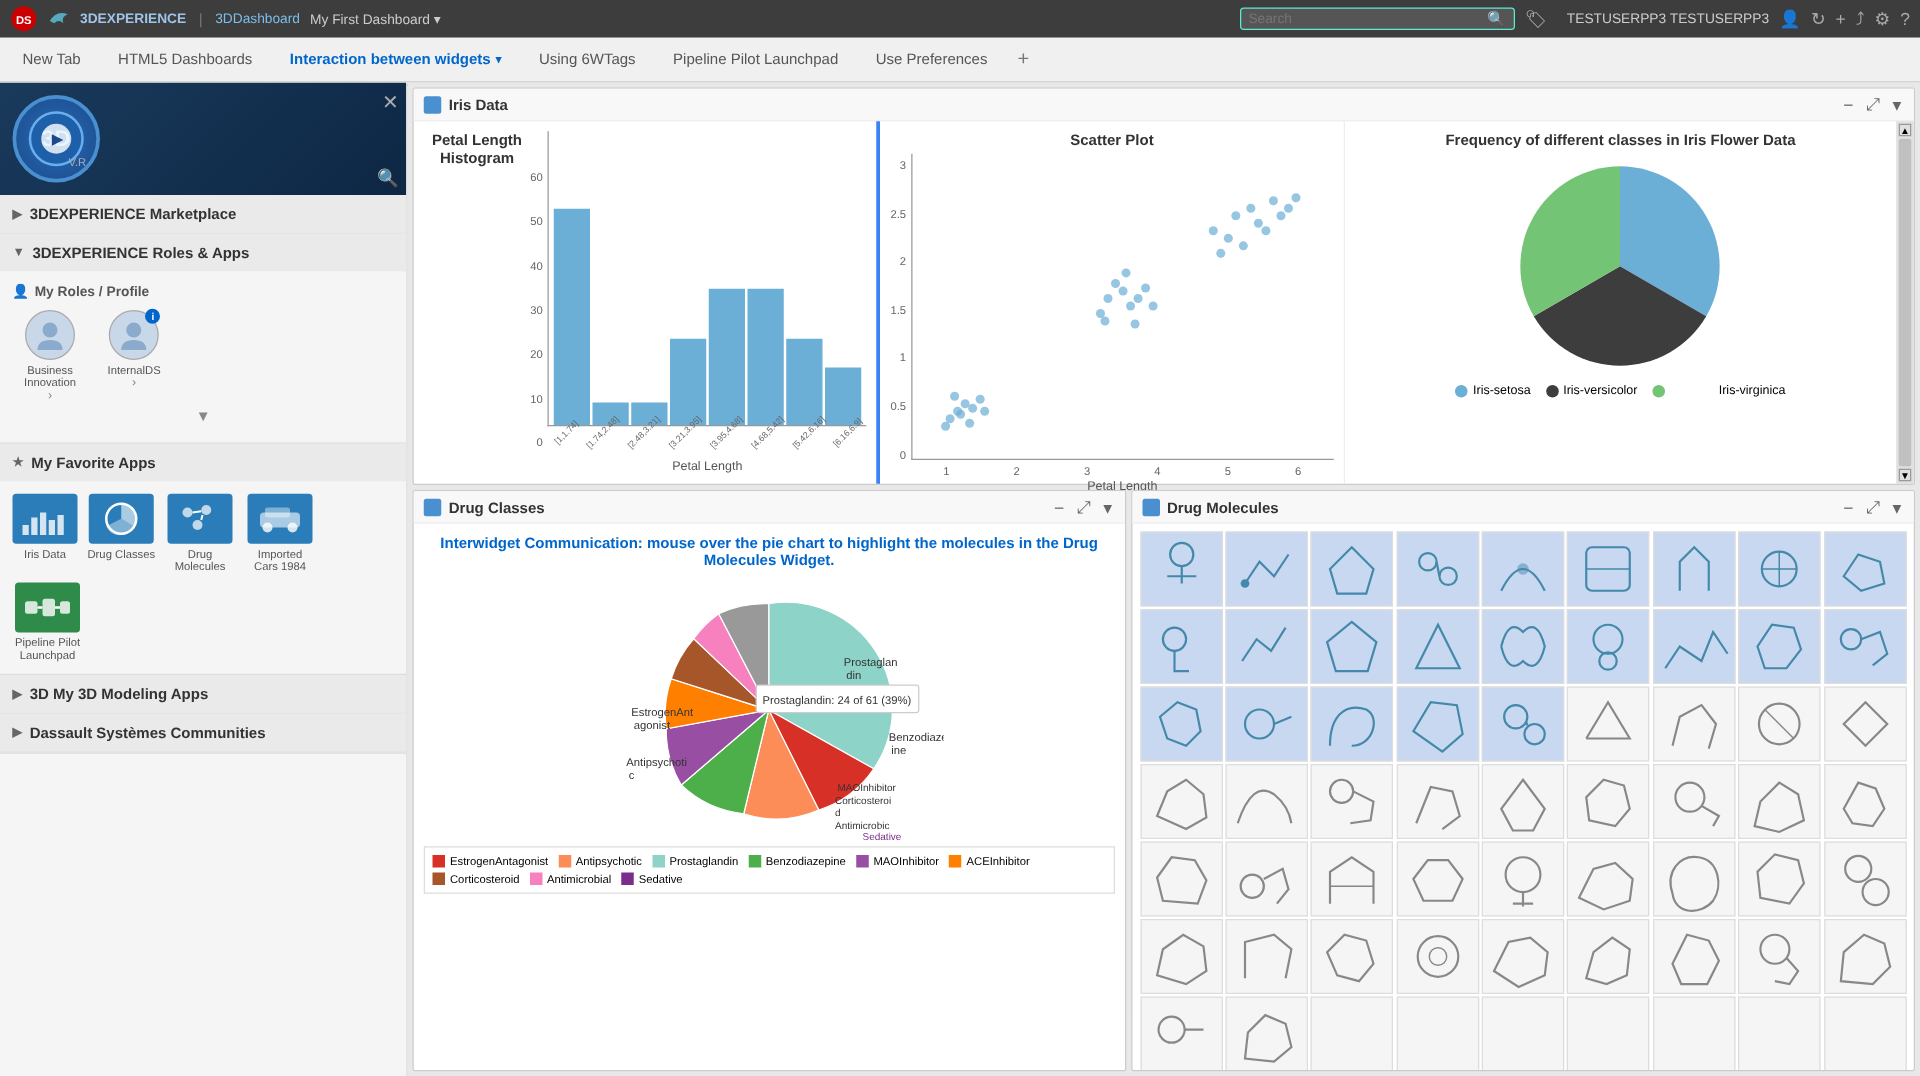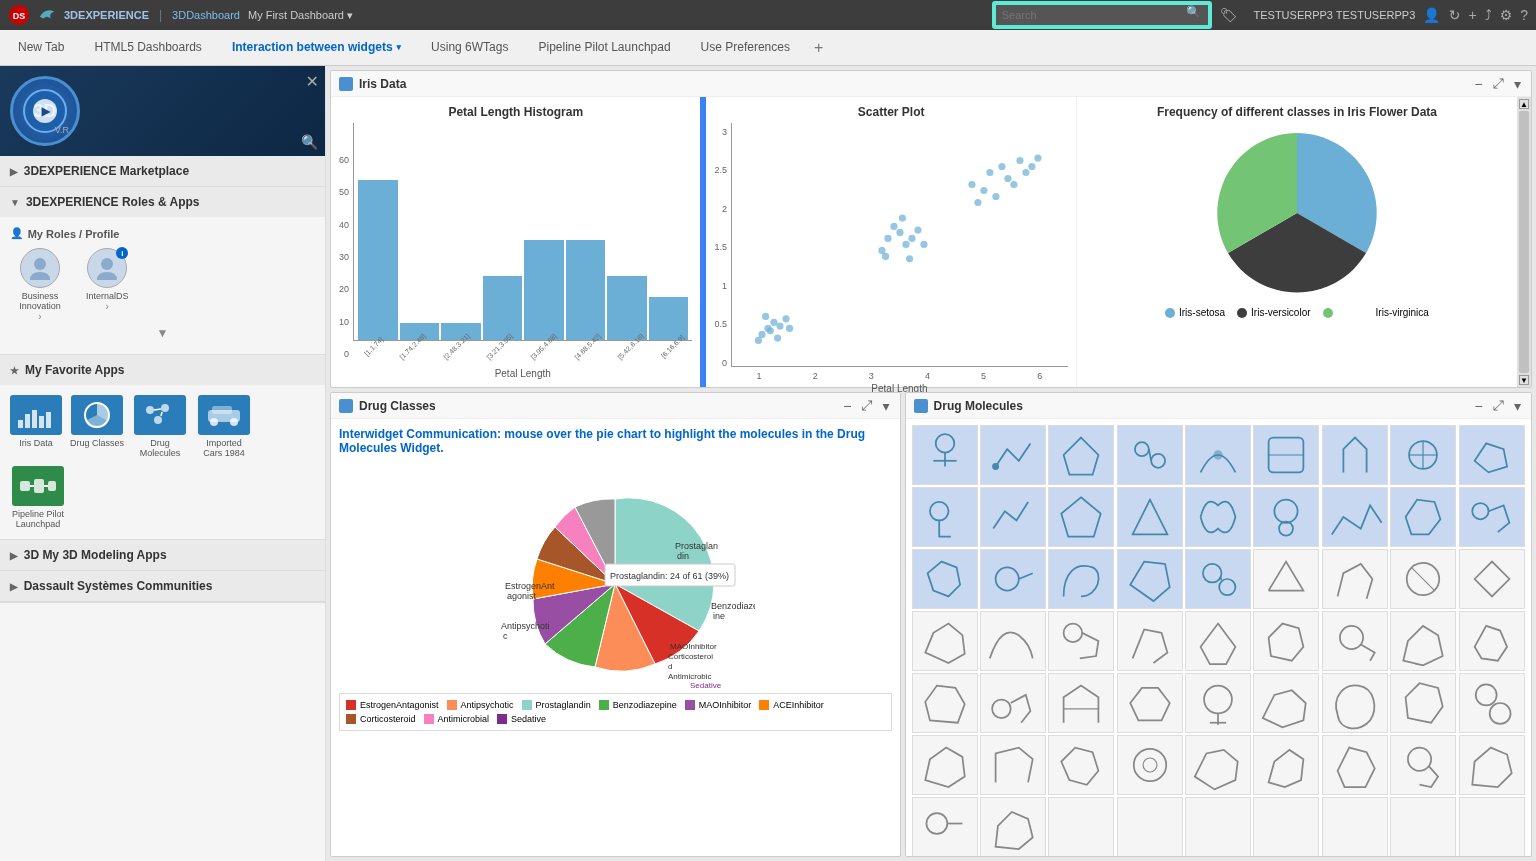--- a/index.html
+++ b/index.html
@@ -8,23 +8,23 @@
     
     .topbar {
       display: flex; align-items: center; background: #3d3d3d; height: 30px;
       padding: 0 8px; gap: 8px; position: relative; z-index: 100;
     }
     .topbar-brand { color: #a0c4e8; font-size: 11px; font-weight: 600; }
     .topbar-sep { color: #777; margin: 0 2px; }
     .topbar-section { color: #7cbde8; font-size: 11px; }
     .topbar-dashboard { color: #ccc; font-size: 11px; }
     .topbar-search {
-      margin-left: auto; background: #555; border: 4px solid #5eead4;
-      border-radius: 3px; display: flex; padding: 0 6px;
-      width: 220px; height: 28px;
+      margin-left: auto; background: #555; border: 1px solid #5eead4;
+      border-radius: 3px; display: flex; align-items: center; padding: 0 6px;
+      width: 220px; height: 18px;
     }
     .topbar-search input {
       background: transparent; border: none; outline: none; color: #ccc;
       font-size: 11px; width: 100%;
     }
     .topbar-right { display: flex; align-items: center; gap: 8px; margin-left: 8px; }
     .topbar-username { color: #ccc; font-size: 11px; }
     .topbar-icon { color: #aaa; font-size: 14px; cursor: pointer; }
 
     
@@ -342,21 +342,21 @@
         <span class="widget-title">Iris Data</span>
         <div class="widget-controls">
           <button class="widget-btn">−</button>
           <button class="widget-btn">⤢</button>
           <button class="widget-btn">▾</button>
         </div>
       </div>
 
       <div style="display:flex;height:290px;">
 
-        <div style="flex:1;padding:8px;border-right:6px solid #3b82f6;display:flex;flex-direction:column;">
+        <div style="flex:1;padding:8px;border-right:3px solid #3b82f6;display:flex;flex-direction:row;">
           <div class="chart-title">Petal Length Histogram</div>
           <div style="display:flex;flex:1;">
             <div style="display:flex;flex-direction:column;justify-content:space-between;align-items:flex-end;padding-right:4px;font-size:9px;color:#666;padding-top:4px;padding-bottom:20px;margin-top:28px;">
               <span>60</span>
               <span>50</span>
               <span>40</span>
               <span>30</span>
               <span>20</span>
               <span>10</span>
               <span>0</span>
@@ -495,21 +495,21 @@
         <div class="widget-card-header">
           <div class="widget-icon"></div>
           <span class="widget-title">Drug Classes</span>
           <div class="widget-controls">
             <button class="widget-btn">−</button>
             <button class="widget-btn">⤢</button>
             <button class="widget-btn">▾</button>
           </div>
         </div>
         <div style="padding:8px;flex:1;overflow:auto;">
-          <div style="color:#0066cc;font-weight:600;font-size:12px;margin-bottom:24px;">Interwidget Communication: mouse over the pie chart to highlight the molecules in the Drug Molecules Widget.</div>
+          <div style="color:#0066cc;font-weight:600;font-size:12px;margin-bottom:8px;text-align:center;">Interwidget Communication: mouse over the pie chart to highlight the molecules in the Drug Molecules Widget.</div>
 
           <div style="position:relative;display:flex;justify-content:center;align-items:center;">
             <svg width="280" height="210" viewBox="0 0 280 210">
 
               <path d="M140,105 L140,20 A85,85 0 0,1 224,152 Z" fill="#8dd3c7" stroke="white" stroke-width="1"></path>
 
               <path d="M140,105 L224,152 A85,85 0 0,1 180,185 Z" fill="#d73027" stroke="white" stroke-width="1"></path>
 
               <path d="M140,105 L180,185 A85,85 0 0,1 120,188 Z" fill="#fc8d59" stroke="white" stroke-width="1"></path>
 

